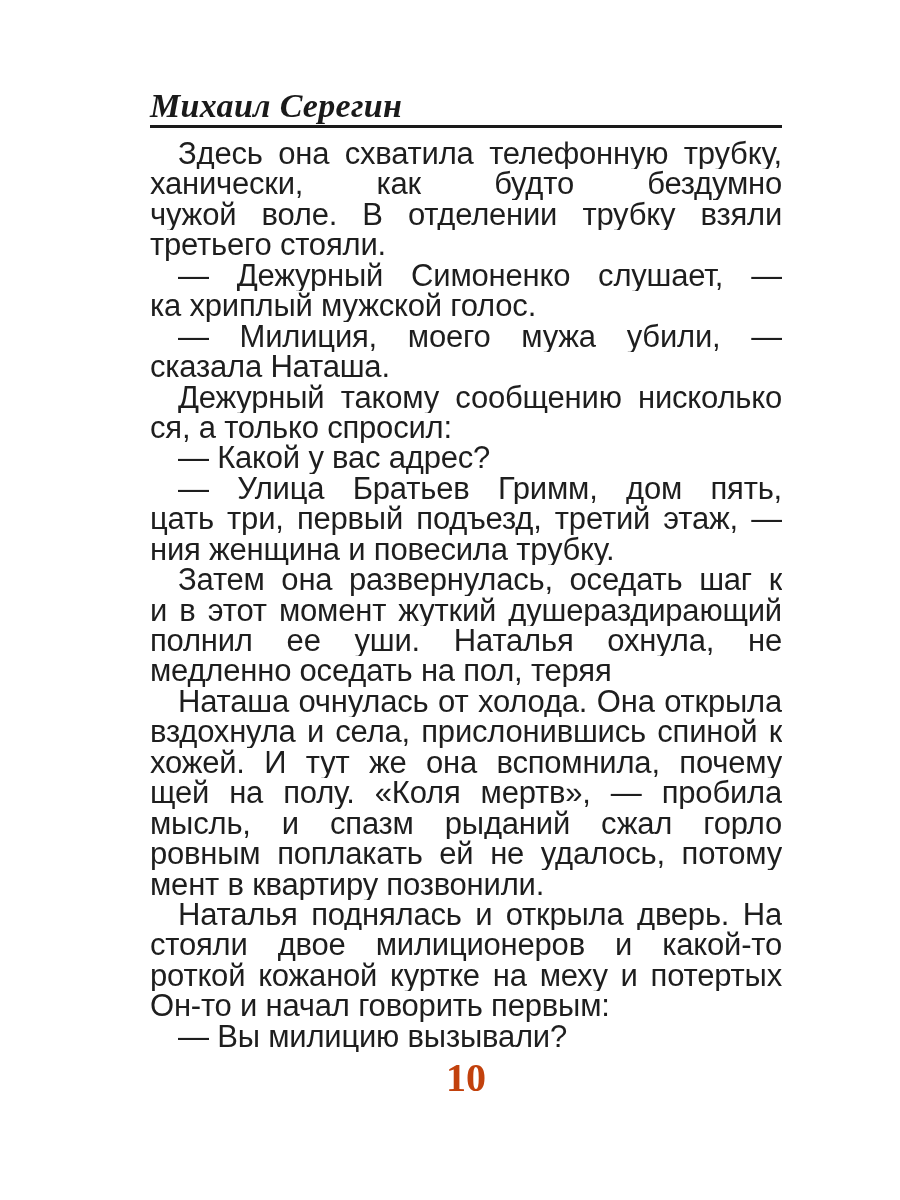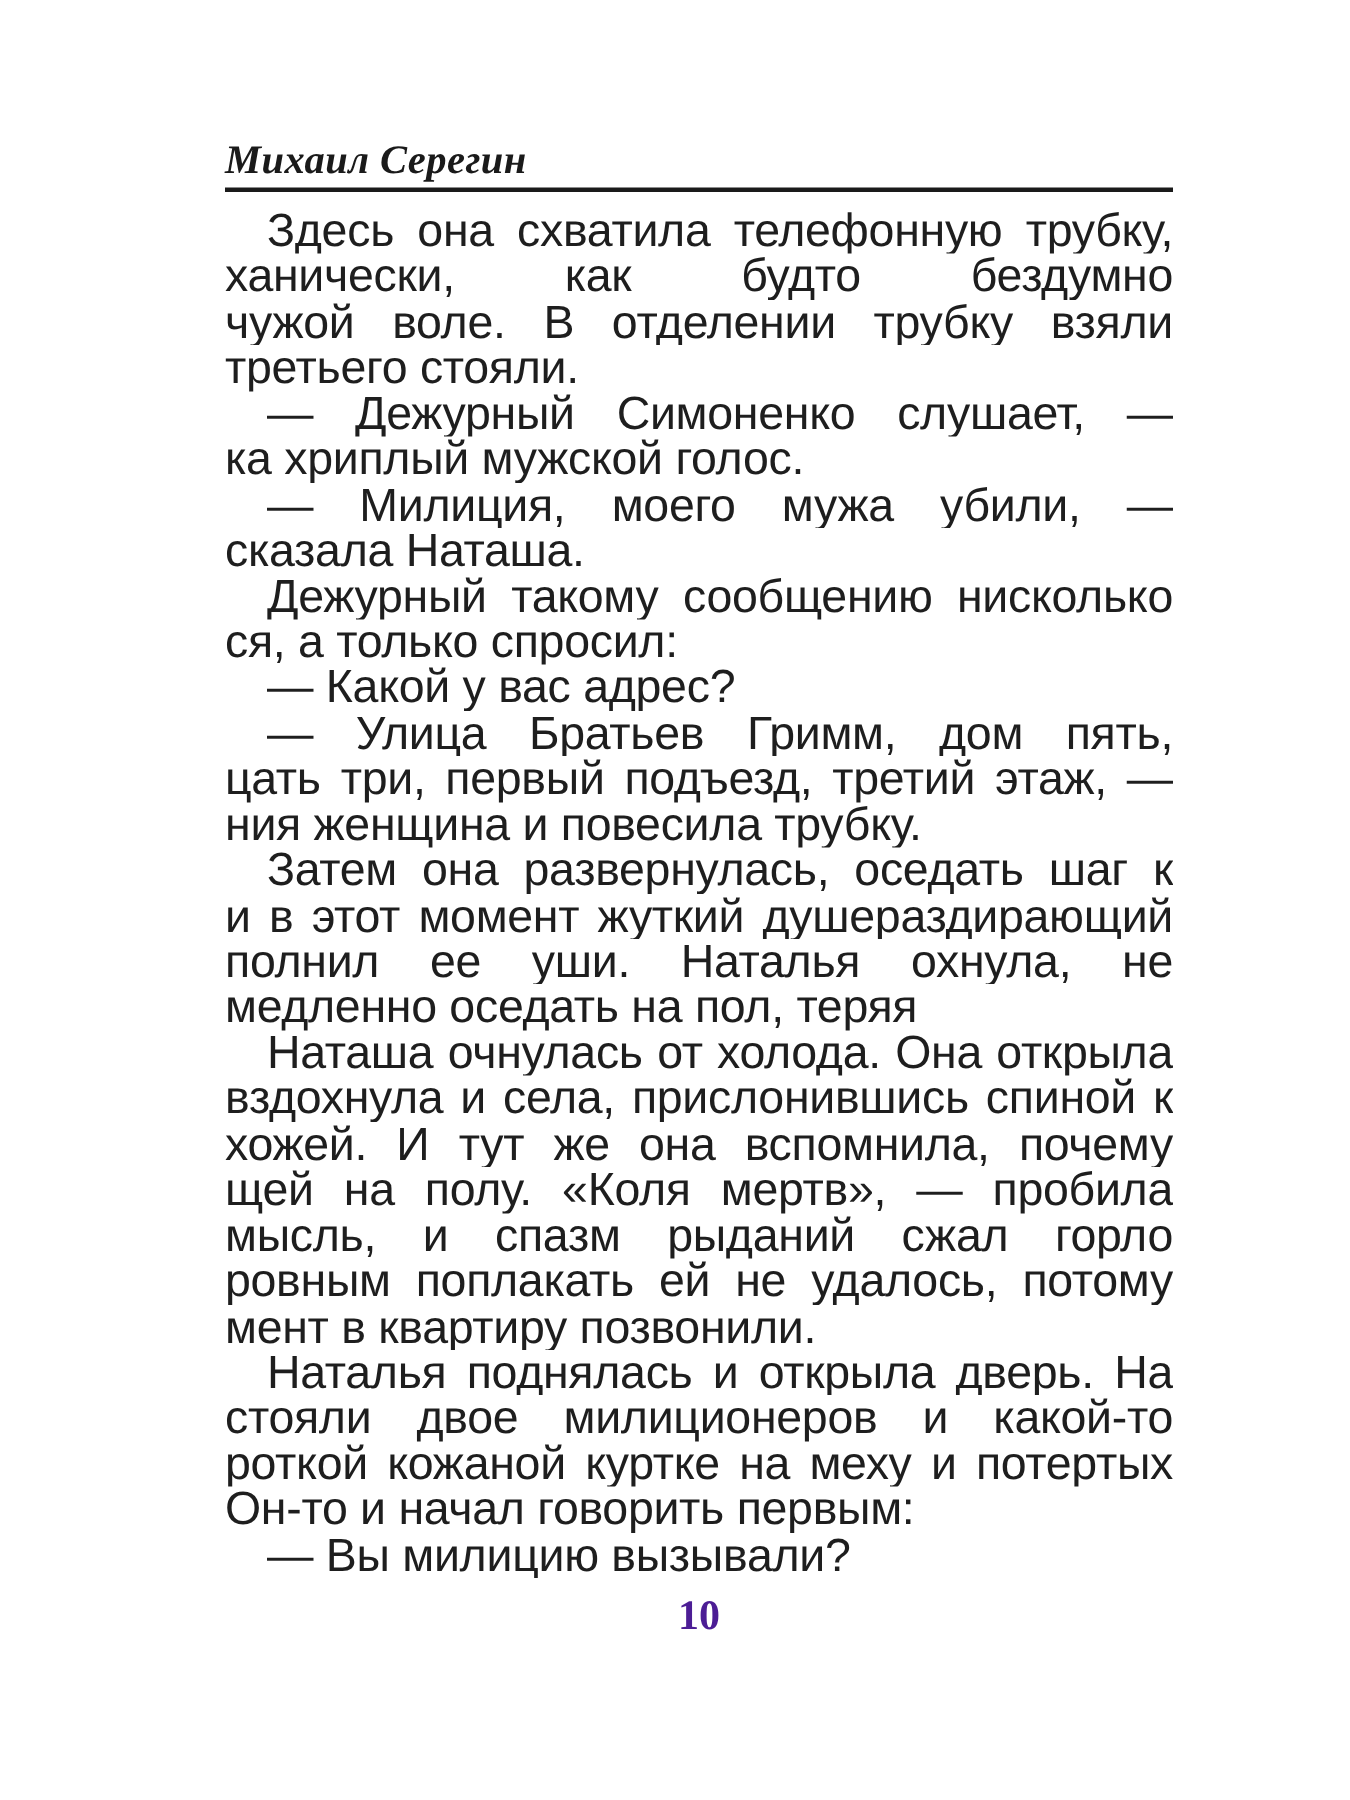--- a/index.html
+++ b/index.html
@@ -17,21 +17,21 @@
   .content {
     position: absolute;
     left: 150px;
     top: 92px;
     width: 632px;
   }
   .author {
     font-family: "Liberation Serif", "DejaVu Serif", serif;
     font-style: italic;
     font-weight: bold;
-    font-size: 27px;
+    font-size: 34px;
     line-height: 28px;
     letter-spacing: 0.3px;
     color: #1a1a1a;
   }
   .header-rule {
     height: 3px;
     background: #1a1a1a;
     margin-top: 5px;
   }
   .body-text {
@@ -53,23 +53,23 @@
     text-align-last: left;
   }
   .line.first {
     text-indent: 28px;
   }
   .page-number {
     margin-top: 8px;
     text-align: center;
     font-family: "Liberation Serif", "DejaVu Serif", serif;
     font-weight: bold;
-    font-size: 28px;
+    font-size: 40px;
     line-height: 36px;
-    color: #4c1d95;
+    color: #c2410c;
   }
 </style>
 </head>
 <body>
 
 <div class="page">
   <div class="content">
     <div class="running-header">
       <div class="author">Михаил Серегин</div>
       <div class="header-rule"></div>

